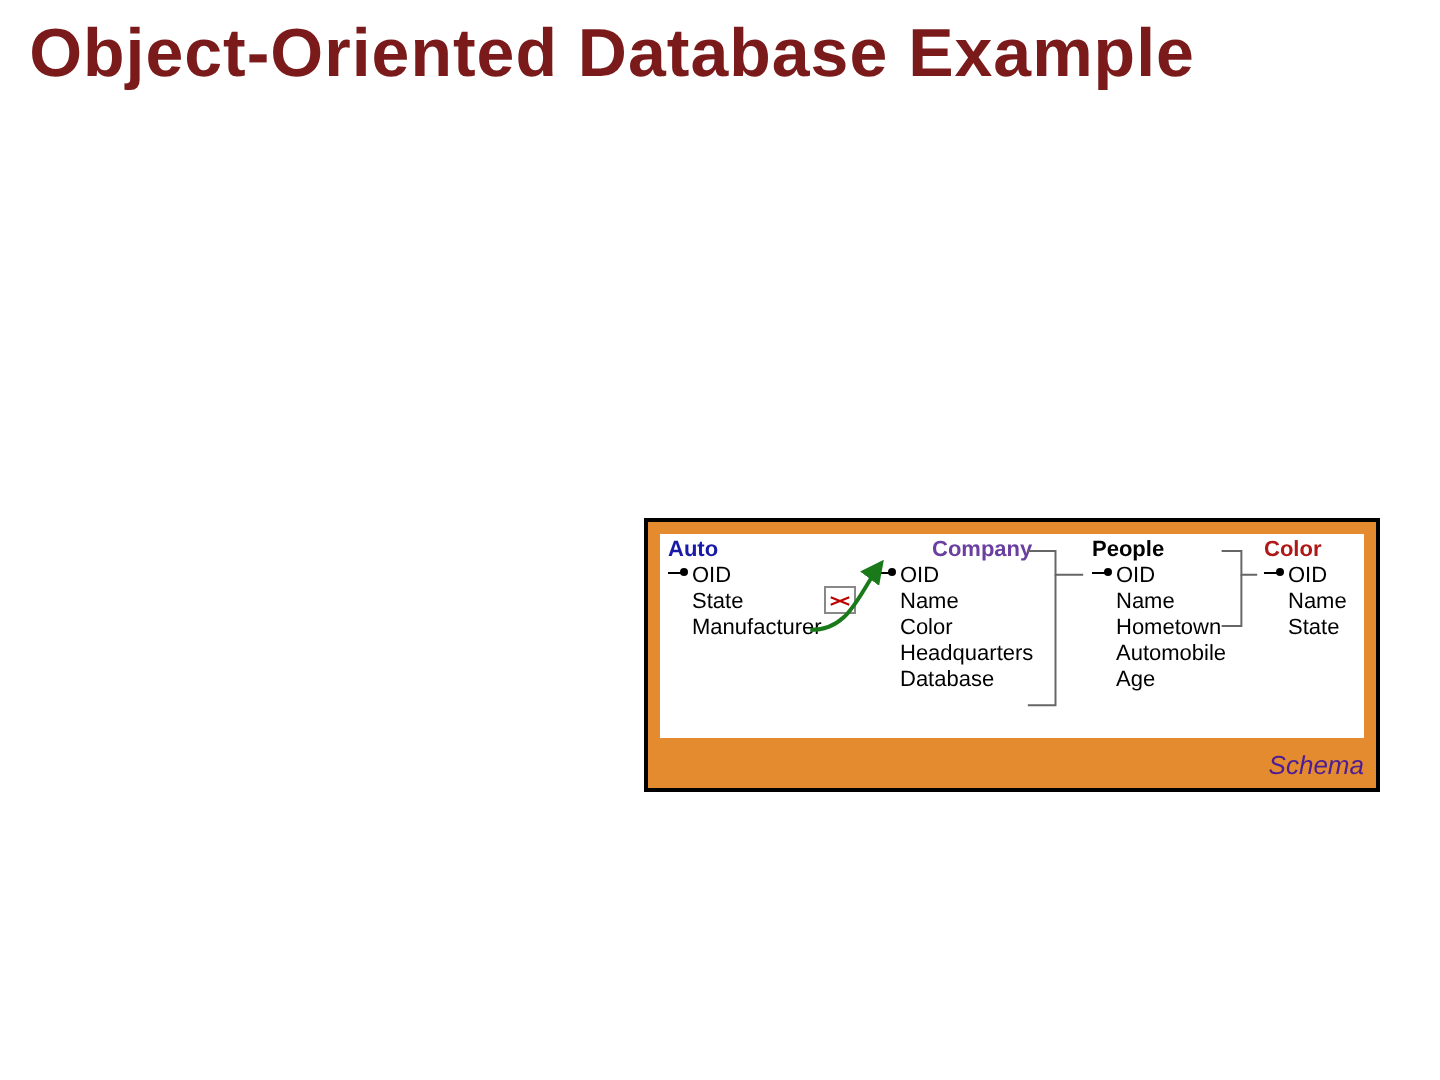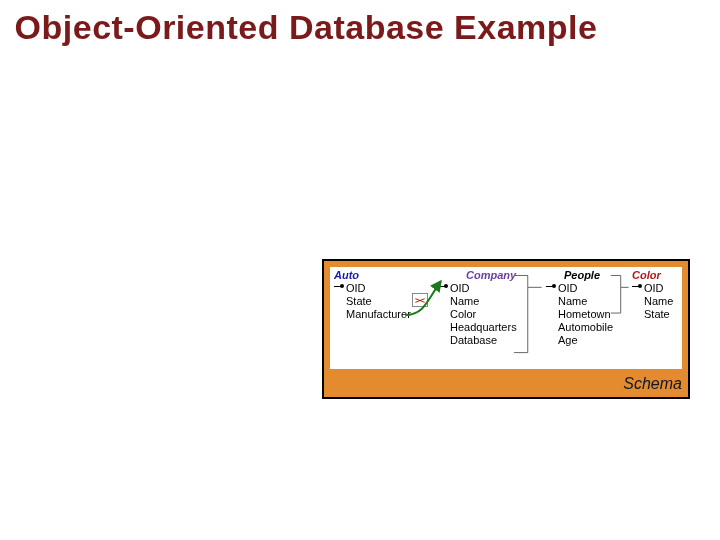--- a/index.html
+++ b/index.html
@@ -40,30 +40,29 @@
   }
   .col {
     position: absolute;
     top: 2px;
     font-size: 11px;
     line-height: 13px;
     color: #000000;
   }
   .col-header {
     font-weight: bold;
-    font-style: italic;
   }
   .col.auto    { left: 4px;   width: 72px; }
   .col.company { left: 108px; width: 78px; }
   .col.people  { left: 216px; width: 72px; }
   .col.city    { left: 302px; width: 46px; }
 
   .col.auto    .col-header { color: #1a1aa8; }
   .col.company .col-header { color: #6a3fa0; margin-left: 28px; }
-  .col.people  .col-header { color: #000000; text-align: center; }
+  .col.people  .col-header { color: #000000; }
   .col.city    .col-header { color: #b01818; }
 
   .attr {
     position: relative;
     padding-left: 12px;
   }
   .arrow-dot {
     position: absolute;
     left: 0;
     top: 4px;
@@ -78,22 +77,22 @@
     top: -2px;
     width: 4px;
     height: 4px;
     border-radius: 50%;
     background: #000;
   }
 
   .schema-label {
     text-align: right;
     font-style: italic;
-    font-size: 16px;
-    color: #0f172a;
+    font-size: 13px;
+    color: #4c1d95;
     padding: 0 6px 4px 0;
     background: #e38b2e;
   }
 
   .conn-svg {
     position: absolute;
     left: 0;
     top: 0;
     width: 100%;
     height: 100%;

